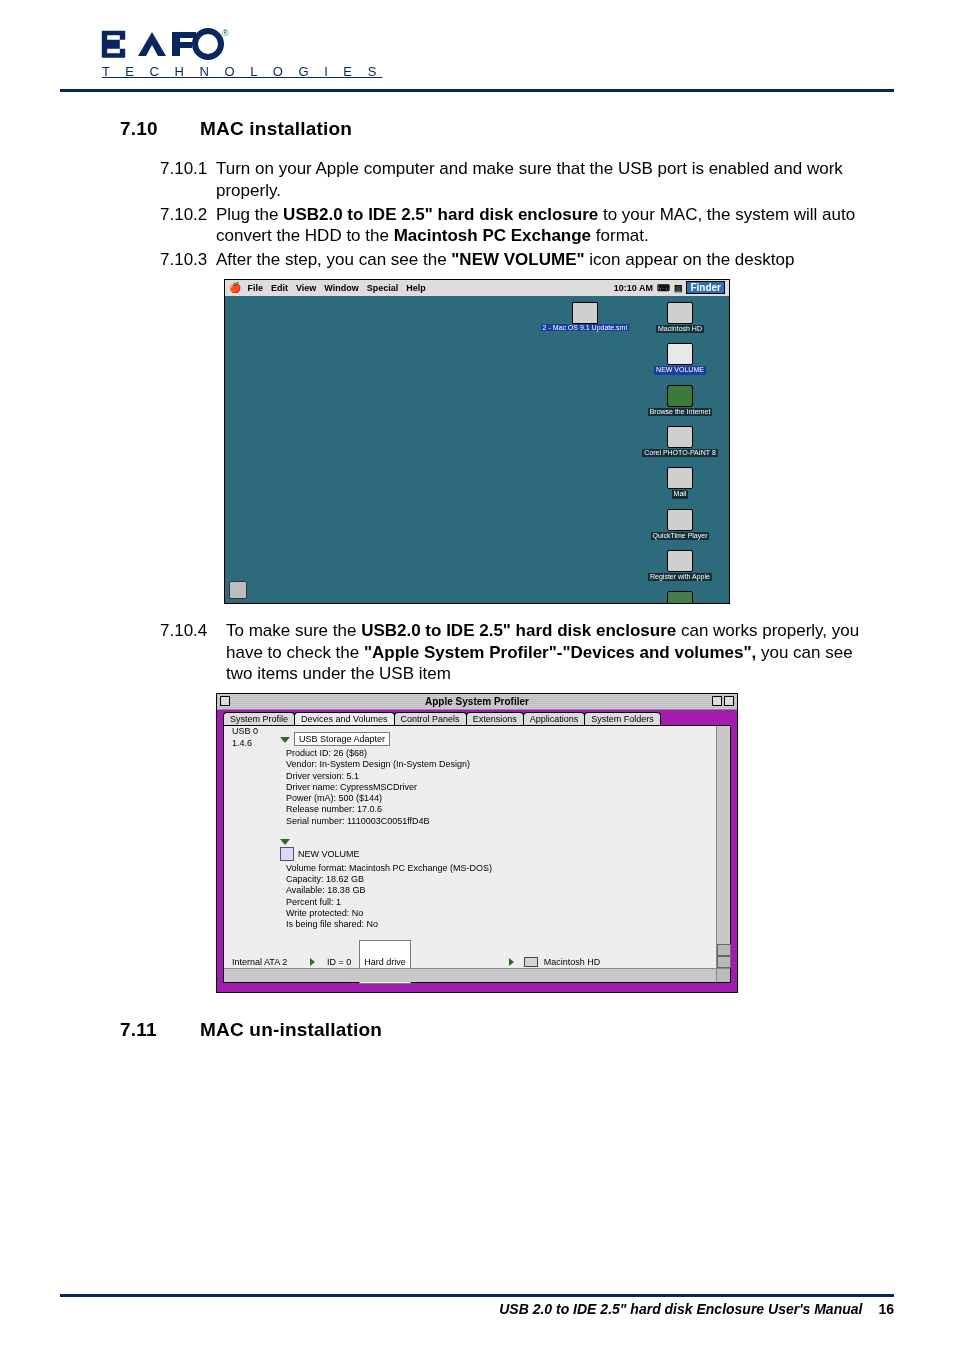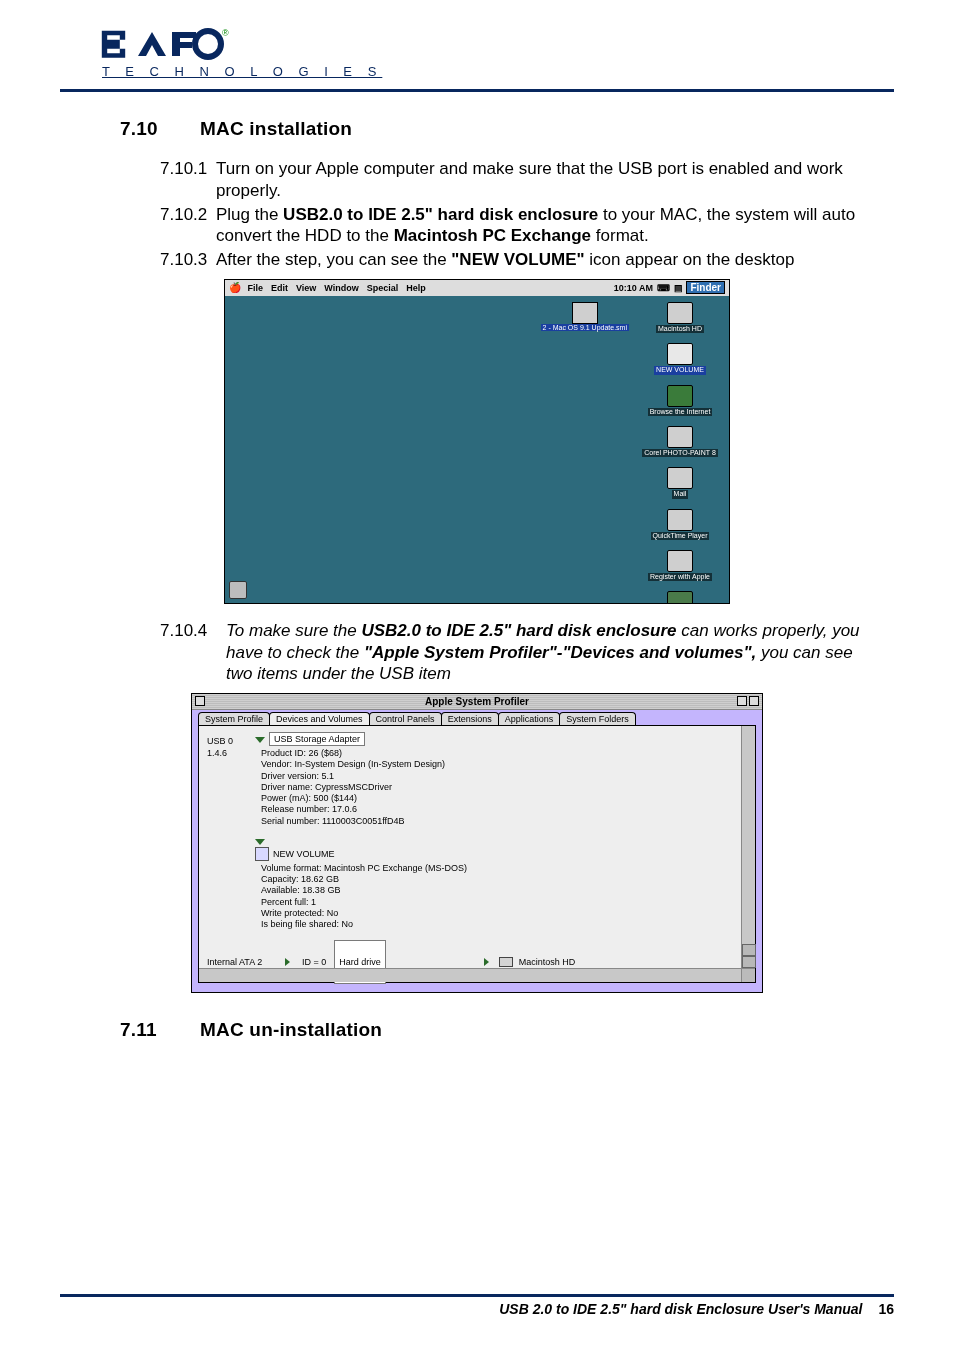--- a/index.html
+++ b/index.html
@@ -51,21 +51,21 @@
     line-height: 1.28;
     margin-left: 100px;
     margin-right: 30px;
   }
   .step {
     display: flex;
     margin-bottom: 2px;
   }
   .step .sn { flex: 0 0 56px; }
   .step .sb { flex: 1; }
-  .step.step-b .sb { padding-left: 10px; font-style: italic; }
+  .step.step-b .sb { padding-left: 10px; }
   b { font-weight: 700; }
 
   .screenshot1 {
     width: 506px;
     height: 325px;
     margin: 8px auto 16px auto;
     background: #2d6a7c;
     border: 1px solid #000;
     position: relative;
     overflow: hidden;
@@ -92,25 +92,25 @@
     padding:0 2px; line-height:1.2; text-align:center; max-width:82px;
   }
   .desk-item.newvol .lbl { background:#1a3fa0; color:#fff; }
   .desk-item.newvol .ic { background:#e8e8e8; }
   .desk-update { position:absolute; top:22px; right:100px; display:flex; flex-direction:column; align-items:center;}
   .desk-update .ic { width:26px; height:22px; background:#cfcfcf; border:1px solid #000;}
   .desk-update .lbl { font-size:7px; background:#1a3fa0; color:#fff; padding:0 2px;}
   .corner-icon { position:absolute; left:4px; bottom:4px; width:18px; height:18px; background:#bdbdbd; border:1px solid #333; border-radius:2px;}
 
   .screenshot2 {
-    width: 572px;
+    width: 522px;
     height: 300px;
     margin: 8px auto 26px auto;
     border: 1px solid #000;
-    background:#c4b5fd;
+    background:#a21caf;
     position:relative;
     font-size:9px;
     color:#000;
     overflow:hidden;
   }
   .asp-titlebar {
     height:16px; background:#cfcfcf; border-bottom:1px solid #888;
     display:flex; align-items:center; justify-content:center;
     font-weight:700; font-size:10px;
     background-image: repeating-linear-gradient(#cfcfcf,#cfcfcf 1px,#bdbdbd 1px,#bdbdbd 2px);
@@ -125,21 +125,21 @@
   .asp-tab {
     border:1px solid #000; border-bottom:none; background:#dcdcdc;
     padding:1px 6px; margin-right:-1px; border-top-left-radius:4px; border-top-right-radius:4px;
     white-space:nowrap;
   }
   .asp-tab.active { background:#eee; font-weight:400;}
   .asp-body {
     border:1px solid #000; margin:0 6px 6px 6px; background:#eee;
     padding:6px 8px 10px 8px; position:relative; height:258px;
   }
-  .asp-left { position:absolute; left:8px; top:10px; font-size:9px; }
+  .asp-left { position:absolute; left:8px; top:0; font-size:9px; }
   .asp-left .lab { margin-bottom:2px; }
   .tri { display:inline-block; width:0;height:0;border-left:5px solid transparent;border-right:5px solid transparent;border-top:6px solid #2a6b2a; margin-right:4px; vertical-align:middle;}
   .tri-r { display:inline-block; width:0;height:0;border-top:4px solid transparent;border-bottom:4px solid transparent;border-left:5px solid #2a6b2a; margin-right:4px; vertical-align:middle;}
   .asp-block {
     margin-left:48px; margin-top:0px;
   }
   .asp-block .hdr { border:1px solid #7a7a7a; background:#fff; padding:1px 4px; display:inline-block;}
   .asp-kv { margin-left:6px; margin-top:2px; line-height:1.25;}
   .asp-kv div { white-space:nowrap; }
   .asp-sub { margin-top:10px; }

